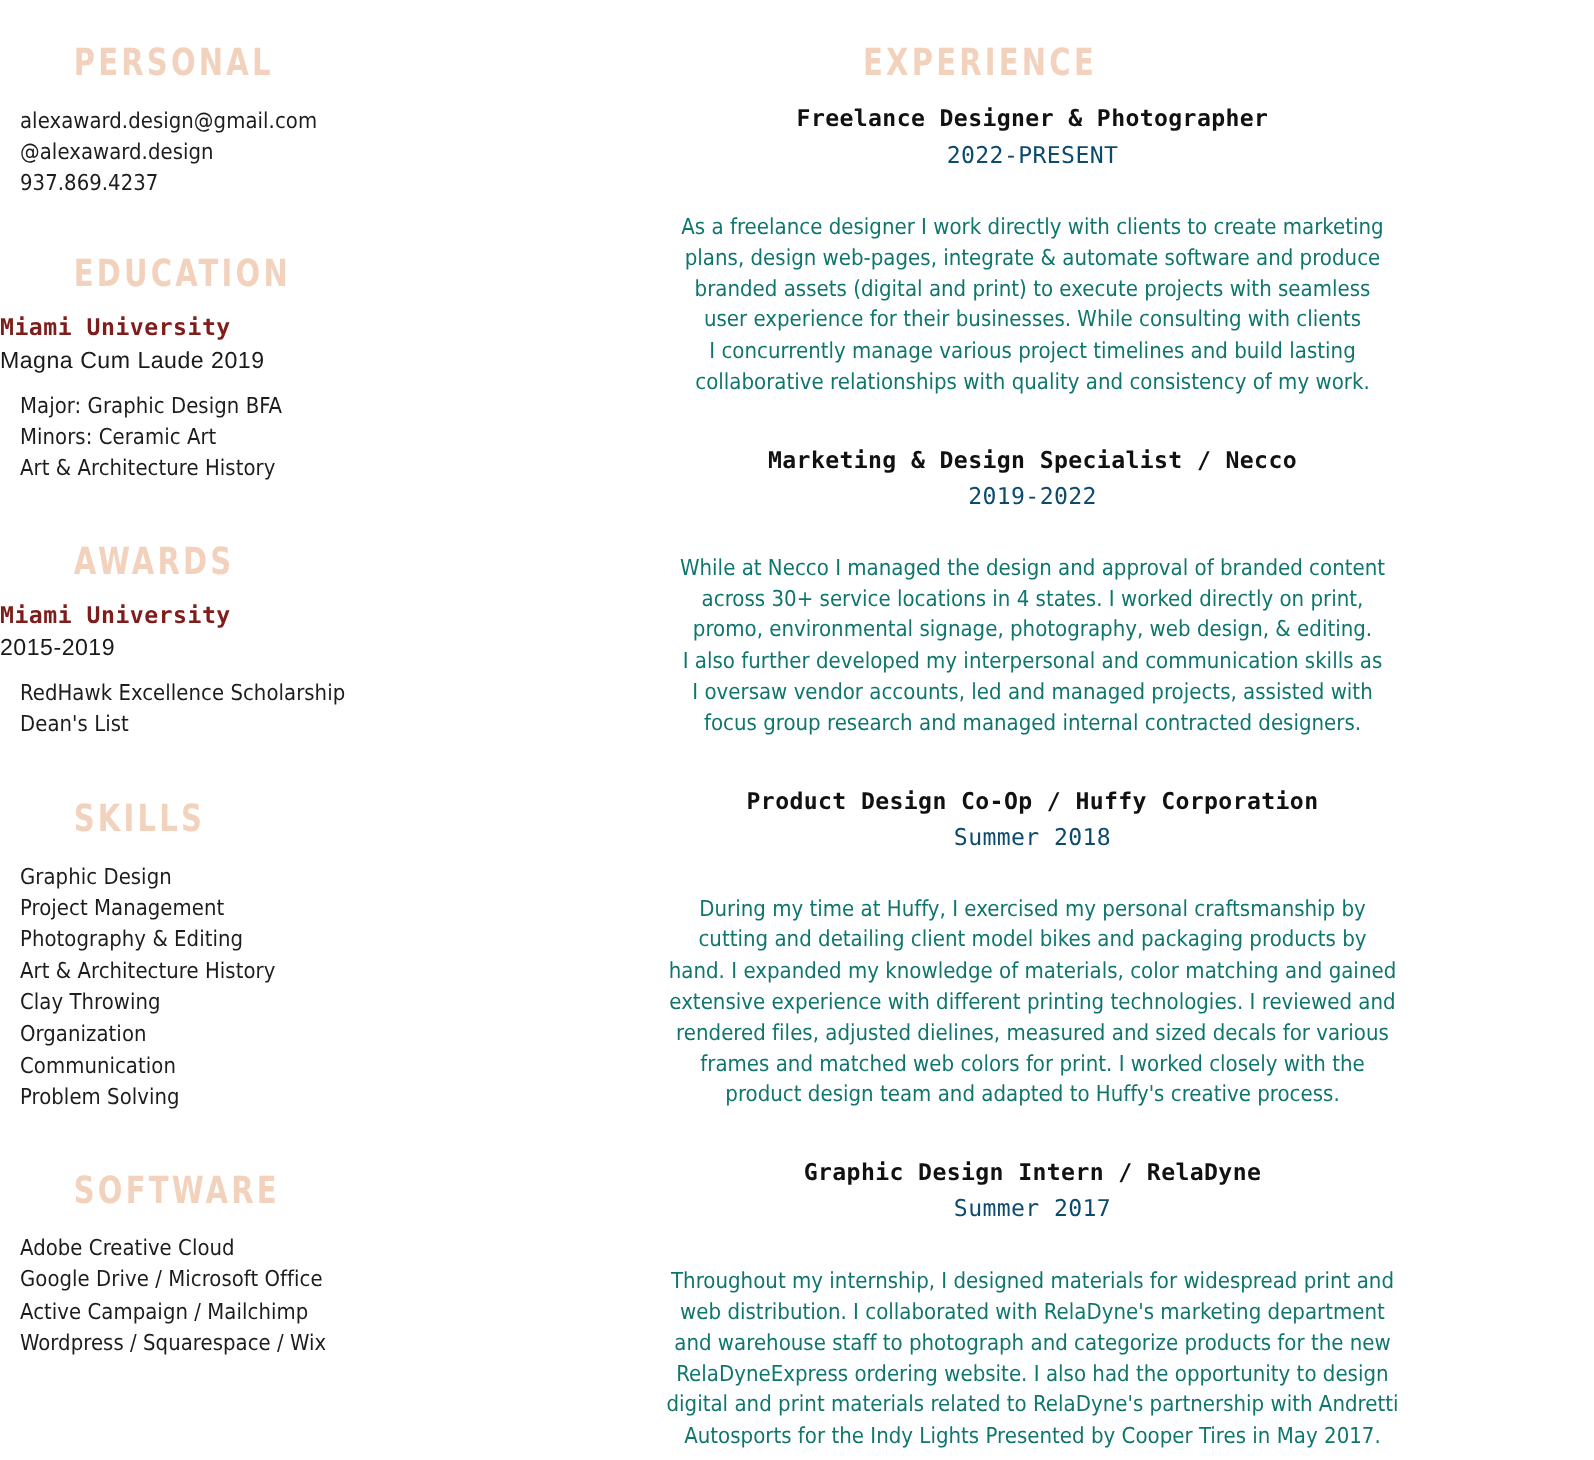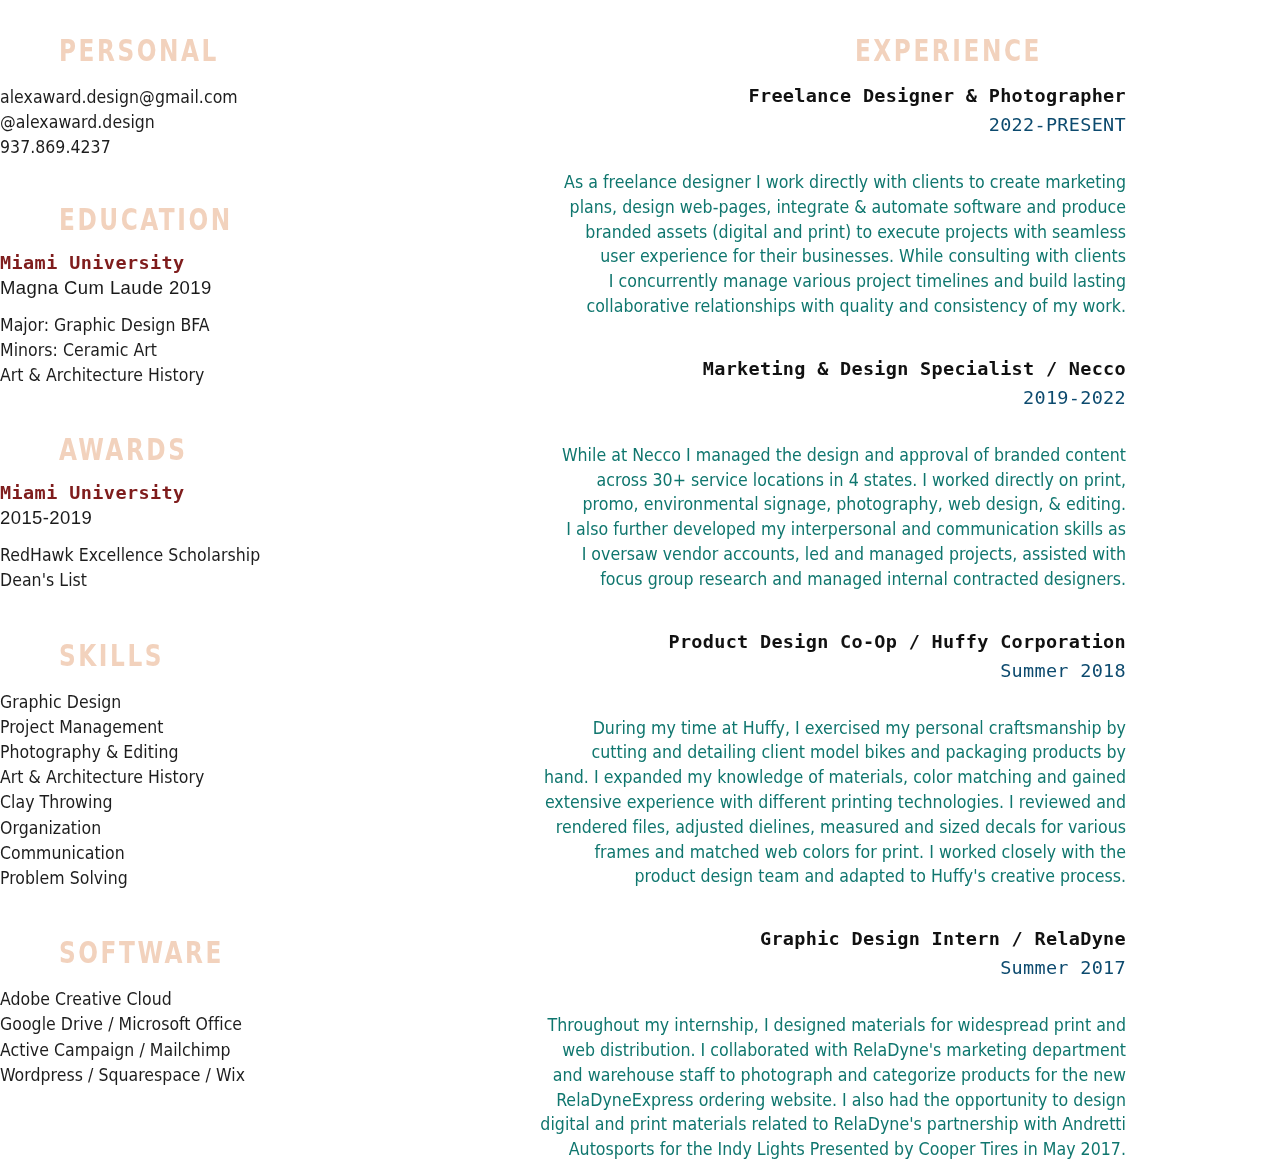--- a/index.html
+++ b/index.html
@@ -30,21 +30,21 @@
     width: 421px;
     padding-right: 0px;
     text-align: left;
     box-sizing: border-box;
   }
   .col-gap { width: 105px; flex: 0 0 105px; }
 
   
   .col-right {
     width: 600px;
-    text-align: right;
+    text-align: center;
     box-sizing: border-box;
   }
 
   
   .section-head {
     font-family: "DejaVu Sans Condensed", "Liberation Sans Narrow", "Liberation Sans", sans-serif;
     font-weight: 700;
     font-size: 30px;
     letter-spacing: 3.0px;
     color: #f2d2bd;
@@ -61,21 +61,21 @@
   
   .lblock { margin-bottom: 0; }
 
   .plain-list {
     font-family: "DejaVu Sans Condensed", "Liberation Sans Narrow", "Liberation Sans", sans-serif;
     font-size: 17.5px;
     line-height: 25.2px;
     color: #1d1d1d;
     letter-spacing: 0.05px;
   }
-  .plain-list div { white-space: nowrap; }
+  .plain-list div { white-space: nowrap; padding-left: 16px; }
 
   .mono-bold {
     font-family: "DejaVu Sans Mono", "Liberation Mono", monospace;
     font-weight: 700;
     font-size: 18.5px;
     line-height: 25px;
     letter-spacing: 0.4px;
     color: #7f1d1d;
     white-space: nowrap;
   }

